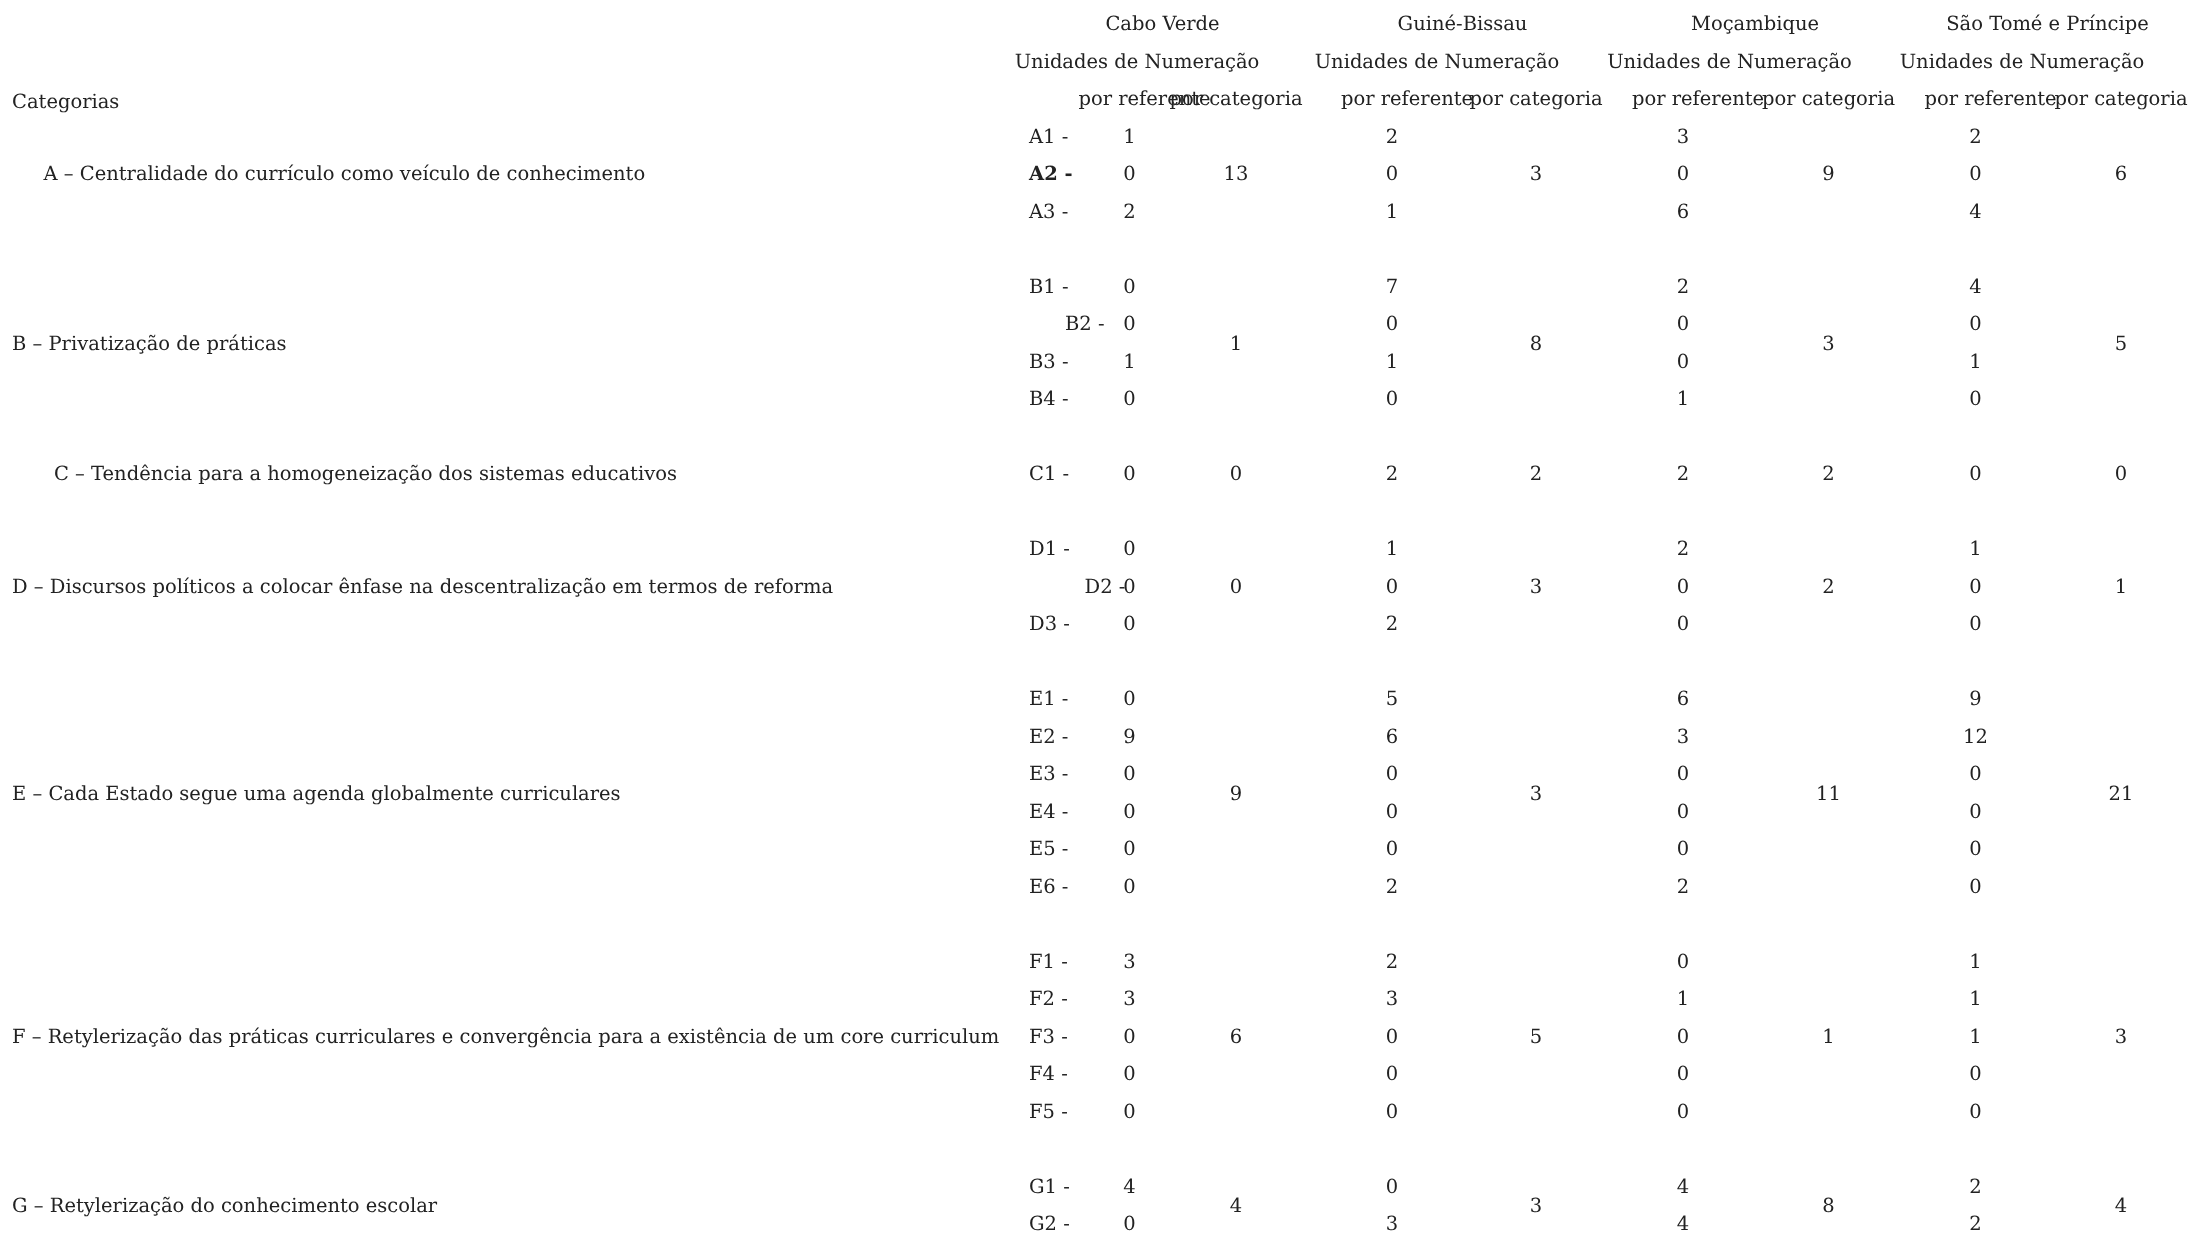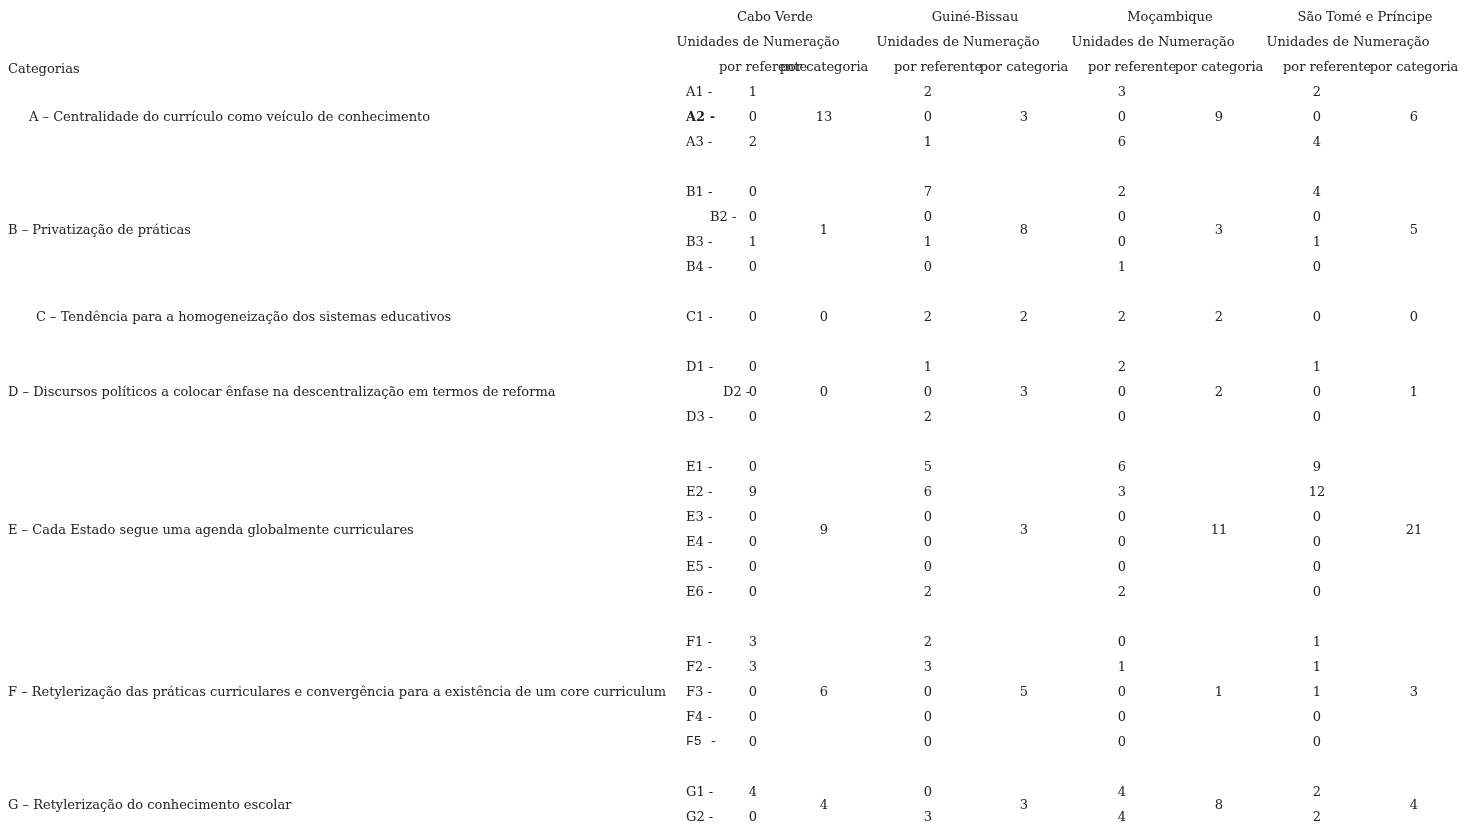--- a/index.html
+++ b/index.html
@@ -153,21 +153,21 @@
     <div class="t" style="left: 686px; top: 684px;">F3 -</div>
     <div class="t c" style="left: 753px; top: 684px;">0</div>
     <div class="t c" style="left: 928px; top: 684px;">0</div>
     <div class="t c" style="left: 1122px; top: 684px;">0</div>
     <div class="t c" style="left: 1317px; top: 684px;">1</div>
     <div class="t" style="left: 686px; top: 709px;">F4 -</div>
     <div class="t c" style="left: 753px; top: 709px;">0</div>
     <div class="t c" style="left: 928px; top: 709px;">0</div>
     <div class="t c" style="left: 1122px; top: 709px;">0</div>
     <div class="t c" style="left: 1317px; top: 709px;">0</div>
-    <div class="t" style="left: 686px; top: 734px; font-family: Liberation Mono, monospace;">F5 -</div>
+    <div class="t" style="left: 686px; top: 734px;">F5 -</div>
     <div class="t c" style="left: 753px; top: 734px;">0</div>
     <div class="t c" style="left: 928px; top: 734px;">0</div>
     <div class="t c" style="left: 1122px; top: 734px;">0</div>
     <div class="t c" style="left: 1317px; top: 734px;">0</div>
     <div class="t c" style="left: 824px; top: 684px;">6</div>
     <div class="t c" style="left: 1024px; top: 684px;">5</div>
     <div class="t c" style="left: 1219px; top: 684px;">1</div>
     <div class="t c" style="left: 1414px; top: 684px;">3</div>
     <div class="t" style="left: 8px; top: 796.5px;">G – Retylerização do conhecimento escolar</div>
     <div class="t" style="left: 686px; top: 784px;">G1 -</div>

